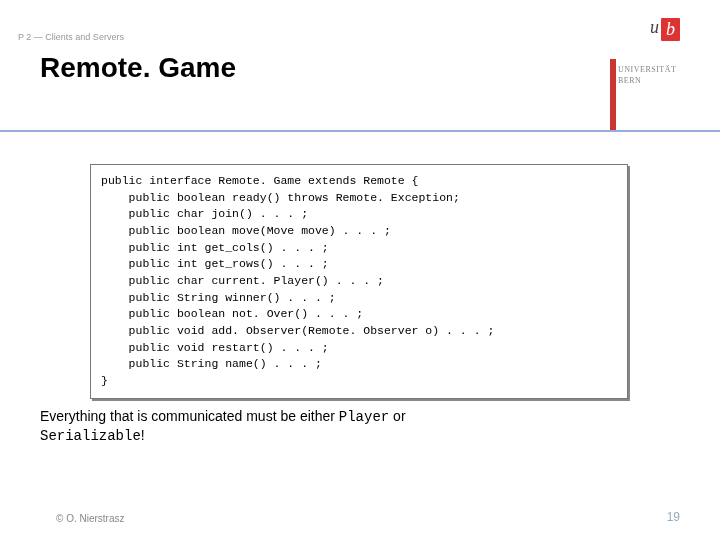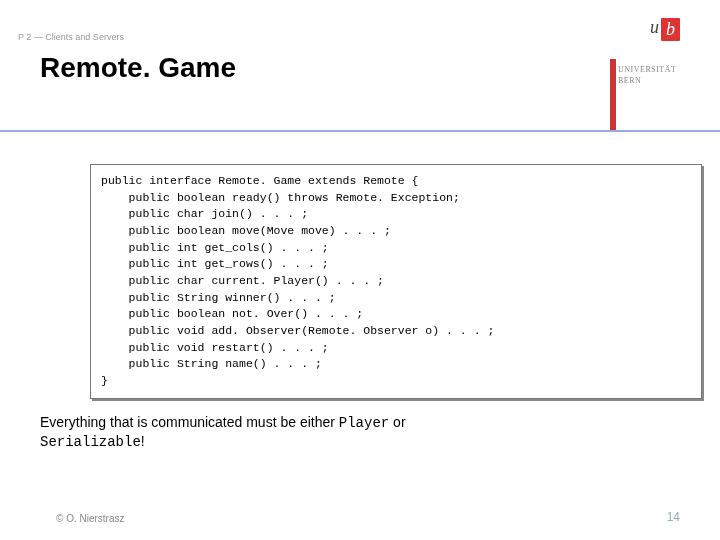--- a/index.html
+++ b/index.html
@@ -95,22 +95,22 @@
   }
   .intro {
     font-size: 14px;
     color: #000;
   }
   .intro .code-inline {
     font-family: "Courier New", monospace;
     font-size: 14px;
   }
   .codebox {
-    margin: 14px 0 14px 50px;
-    width: 612px;
+    margin: 14px 0 8px 50px;
+    width: 538px;
     border: 1px solid #777;
     box-shadow: 2px 2px 0 #888;
     background: #fff;
     padding: 8px 10px 8px 10px;
     font-family: "Courier New", monospace;
     font-size: 11.5px;
     line-height: 1.45;
     color: #000;
     white-space: pre;
   }
@@ -174,13 +174,13 @@
     public void restart() . . . ;
     public String name() . . . ;
 }</div>
 
   <p class="outro">
     <span>Everything that is communicated must be either </span><span class="code-inline">Player</span><span> or </span><br><span class="code-inline">Serializable</span><span>!</span>
   </p>
 </div>
 
 <div class="footer-left">© O. Nierstrasz</div>
-<div class="footer-right">14</div>
+<div class="footer-right">19</div>
 
 </body></html>

